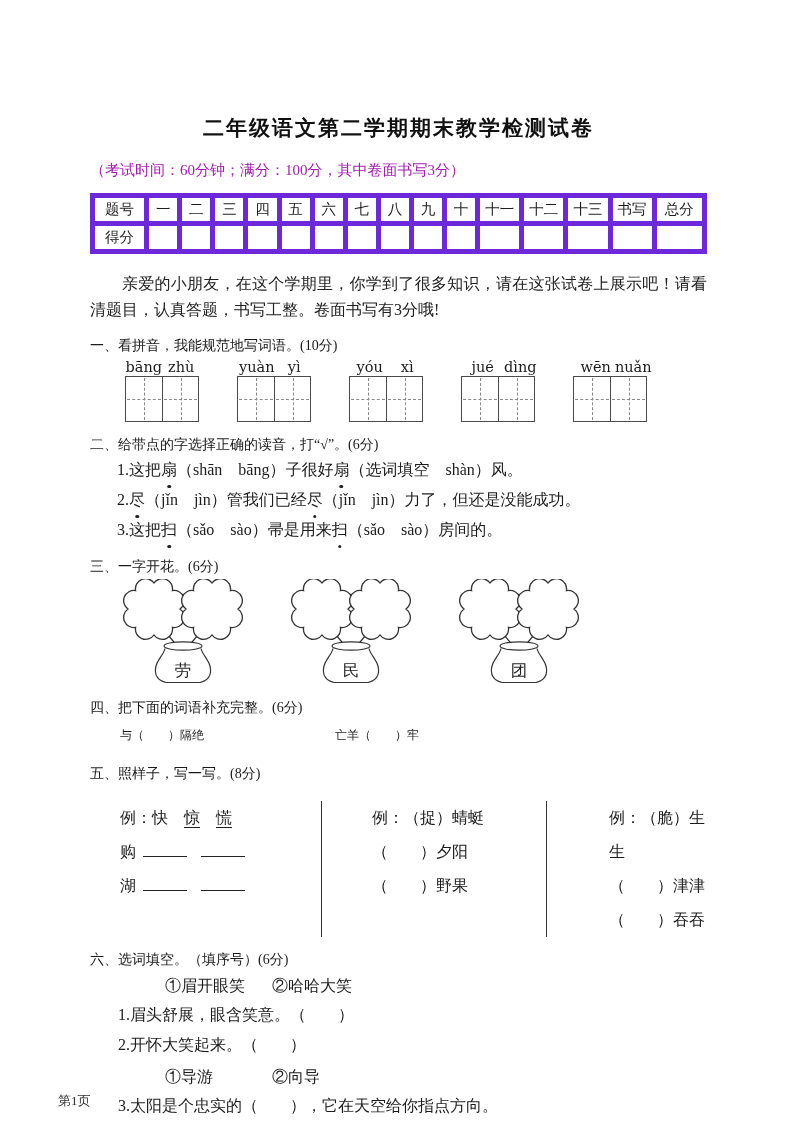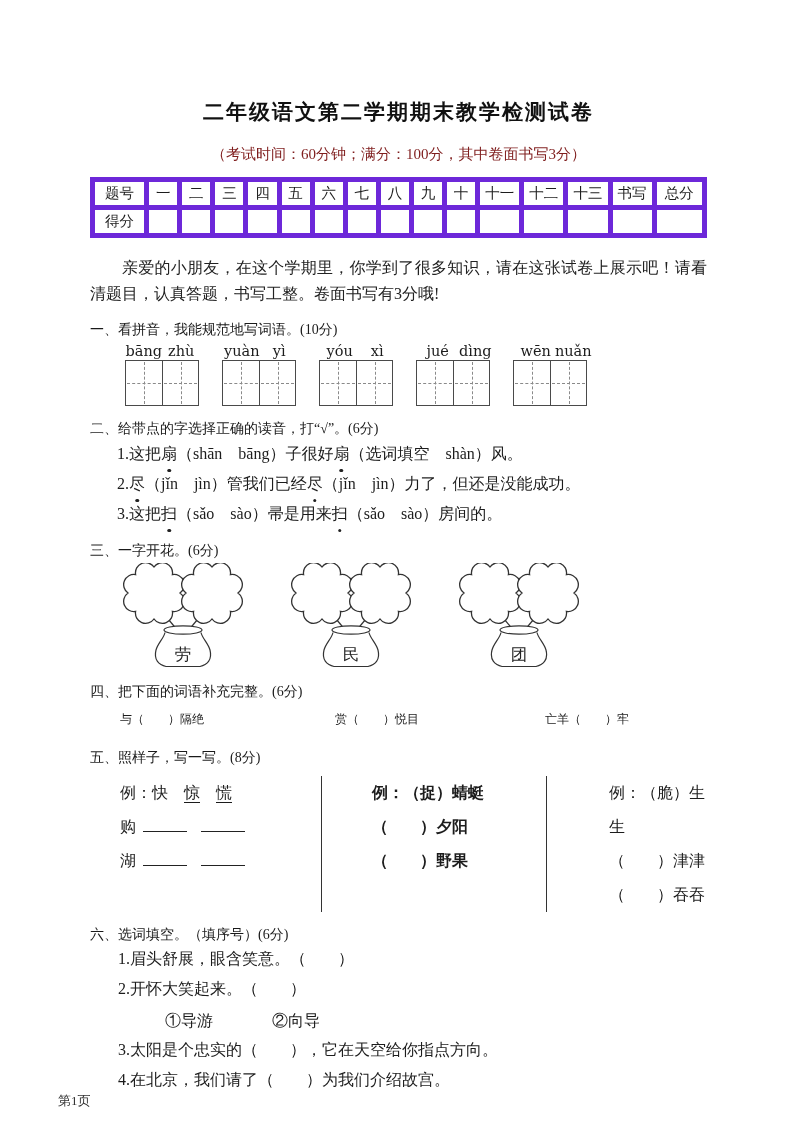--- a/index.html
+++ b/index.html
@@ -1,32 +1,32 @@
 <!DOCTYPE html>
 <html><head>
 <meta charset="utf-8">
 <style>
   * { box-sizing: border-box; margin: 0; padding: 0; }
   html,body { background:#ffffff; }
   body { width:793px; height:1122px; font-family:"Liberation Serif","DejaVu Serif",serif; color:#1c1c1c; }
   .page { position:relative; width:793px; height:1122px; padding:98px 86px 0 90px; overflow:hidden; background:#fff; }
 
   h1.title { text-align:center; font-family:"Liberation Sans","DejaVu Sans",sans-serif;
-             font-size:21px; font-weight:bold; letter-spacing:2px; color:#111; }
-  .subtitle { margin-top:19px; text-align:center; font-size:15px; color:#7f1d1d; }
+             font-size:21px; font-weight:bold; letter-spacing:2px; color:#111;margin-top:16px; }
+  .subtitle { margin-top:19px; font-size:15px; color:#a21caf; }
 
   table.score { margin-top:13px; border-collapse:collapse; width:617px; table-layout:fixed; }
   table.score td { border:5px solid #6d28d9; height:28px; text-align:center; font-size:14.5px; padding:0; }
 
   .intro { margin-top:17px; text-indent:2em; font-size:16px; line-height:26px; text-align:justify; color:#222; }
 
   .q-title { margin-top:14px; font-size:14px; color:#1a1a1a; }
 
   
-  .pinyin-row, .grid-row { display:flex; gap:23px; margin-left:35px; }
+  .pinyin-row, .grid-row { display:flex; gap:38px; margin-left:35px; }
   .pinyin-row { margin-top:4px; }
   .pinyin-group { width:75px; display:flex; }
   .pinyin-group span { flex:1; text-align:center; font-size:14.5px; font-family:"DejaVu Serif",serif; }
   .grid-row { margin-top:1px; }
   .tian-group { display:flex; border:1.8px solid #4a4a4a; background:#fff; }
   .tian-cell { width:36px; height:44px; position:relative; }
   .tian-cell + .tian-cell { border-left:1.6px solid #4a4a4a; }
   .tian-cell::before { content:""; position:absolute; left:50%; top:1px; bottom:1px; border-left:1px dashed #8a8a8a; }
   .tian-cell::after  { content:""; position:absolute; top:50%; left:1px; right:1px; border-top:1px dashed #8a8a8a; }
 
@@ -37,24 +37,24 @@
                       width:3.5px; height:3.5px; border-radius:50%; background:#222; }
 
   
   .flower-row { display:flex; gap:38px; padding-left:30px; margin-top:3px; }
 
   
   .q4-rows { margin-top:3px; padding-left:30px; }
   .q4-row { display:grid; grid-template-columns:215px 210px 1fr; line-height:31px; font-size:12px; }
 
   
-  .q5-block { display:flex; margin-top:9px;gap:16px; }
+  .q5-block { display:flex; margin-top:18px;gap:16px; }
   .q5-col { line-height:34px; font-size:16px; }
   .q5-col1 { width:215px; padding-left:30px; }
-  .q5-col2 { width:192px; padding-left:34px;font-weight:bold; }
+  .q5-col2 { width:192px; padding-left:34px; }
   .q5-col3 { flex:1; padding-left:46px; }
   .vdiv { width:0; border-left:1.5px solid #333; align-self:stretch; }
   .exch { margin-right:16px; }
   .u { text-decoration:underline; text-underline-offset:4px; text-decoration-thickness:1.4px; }
   .blank { display:inline-block; width:44px; height:1em; border-bottom:1.6px solid #222; margin:0 7px; }
 
   
   .q6-options { padding-left:75px; line-height:28px; font-size:16px; margin-top:3px; }
   .opt-first { display:inline-block; min-width:107px; }
   .q6-item { margin-left:28px; line-height:30px; font-size:16px; }
@@ -224,21 +224,20 @@
         <text x="63" y="97" font-size="16.5" text-anchor="middle" fill="#222">团</text>
       </svg>
     </div>
   </section>
 
   <section>
     <div class="q-title">四、把下面的词语补充完整。(6分)</div>
     <div class="q4-rows">
       <div class="q4-row">
         <span>与（　　）隔绝</span>
-        <span>赏（　　）悦目</span>
         <span>亡羊（　　）牢</span>
       </div>
     </div>
   </section>
 
   <section>
     <div class="q-title">五、照样子，写一写。(8分)</div>
     <div class="q5-block">
       <div class="q5-col q5-col1">
         <div class="q5-line"><span>例：</span><span class="exch">快</span><span class="exch u">惊</span><span class="exch u">慌</span></div>
@@ -255,20 +254,21 @@
       <div class="q5-col q5-col3">
         <div class="q5-line">例：（脆）生生</div>
         <div class="q5-line">（　　）津津</div>
         <div class="q5-line">（　　）吞吞</div>
       </div>
     </div>
   </section>
 
   <section>
     <div class="q-title">六、选词填空。（填序号）(6分)</div>
+    <div class="q6-options"><span class="opt-first">①眉开眼笑</span><span>②哈哈大笑</span></div>
     <div class="q6-item">1.眉头舒展，眼含笑意。（　　）</div>
     <div class="q6-item">2.开怀大笑起来。（　　）</div>
     <div class="q6-options"><span class="opt-first">①导游</span><span>②向导</span></div>
     <div class="q6-item">3.太阳是个忠实的（　　），它在天空给你指点方向。</div>
     <div class="q6-item">4.在北京，我们请了（　　）为我们介绍故宫。</div>
   </section>
 
   <div class="footer">第1页</div>
 </div>
 

